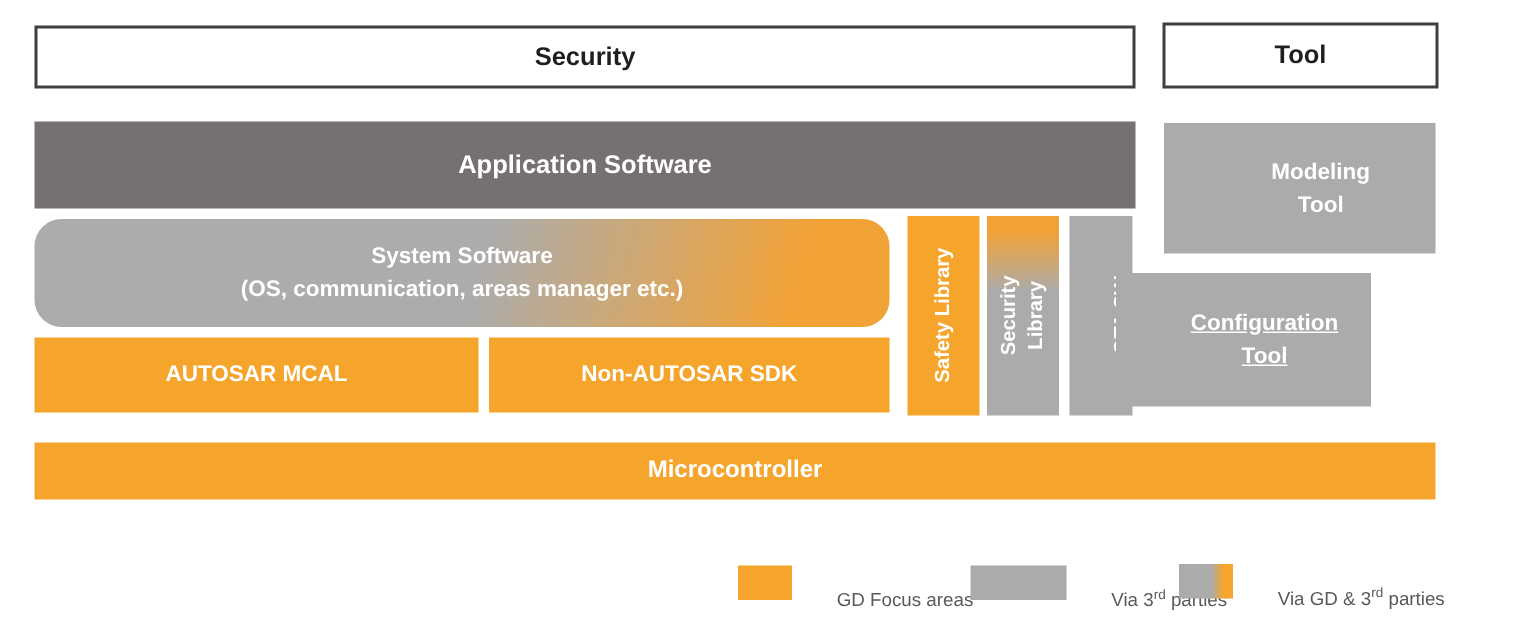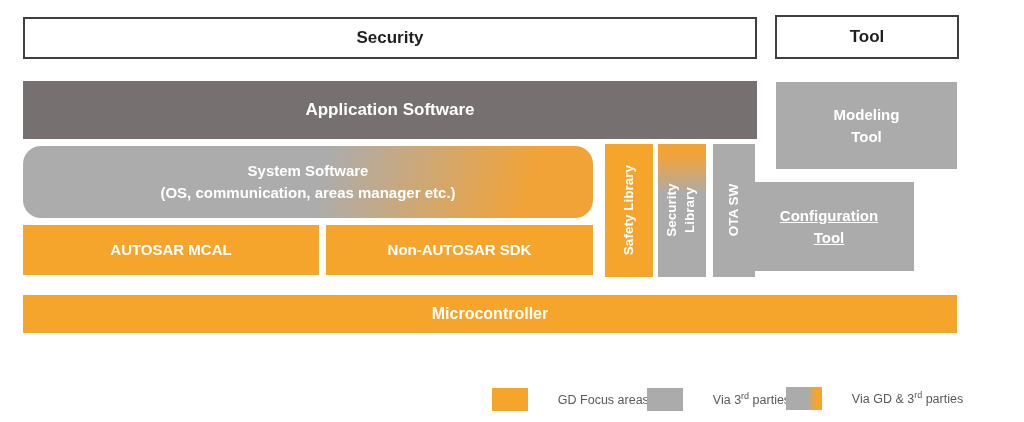--- a/index.html
+++ b/index.html
@@ -29,21 +29,21 @@
   .block {
     display: flex;
     flex-direction: column;
     align-items: center;
     justify-content: center;
     color: #ffffff;
     font-weight: bold;
     text-align: center;
   }
   .bg-orange   { background: #f5a42c; }
-  .bg-gray     { background: #ababab; }
+  .bg-gray     { background: #ababab; padding-left: 28px; }
   .bg-darkgray { background: #767070; }
   .bg-sys-gradient {
     background: linear-gradient(105deg, #acacac 52%, #f2a338 88%);
     border-radius: 18px;
   }
   .bg-sec-gradient {
     background: linear-gradient(180deg, #f2a338 8%, #ababab 38%);
   }
 
   .fs17 { font-size: 17px; }
@@ -60,21 +60,21 @@
   }
   .vbar .rot {
     transform: rotate(-90deg);
     white-space: nowrap;
     font-size: 13.5px;
     text-align: center;
     line-height: 1.35;
   }
 
   
-  .legend-item { display: flex; align-items: center; }
+  .legend-item { display: flex; align-items: flex-start; }
   .legend-swatch { width: 36px; height: 23px; flex: 0 0 auto; }
   .legend-swatch.mixed {
     background: linear-gradient(90deg, #ababab 0%, #ababab 60%, #f5a42c 82%);
   }
   .legend-label {
     margin-left: 9px;
     font-size: 12.5px;
     color: #595959;
     white-space: pre;
   }

